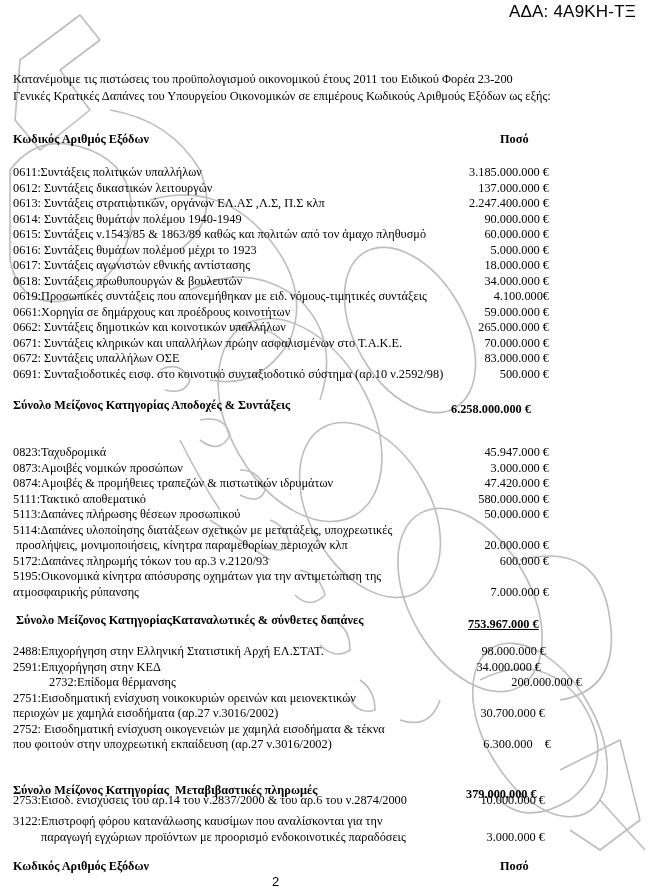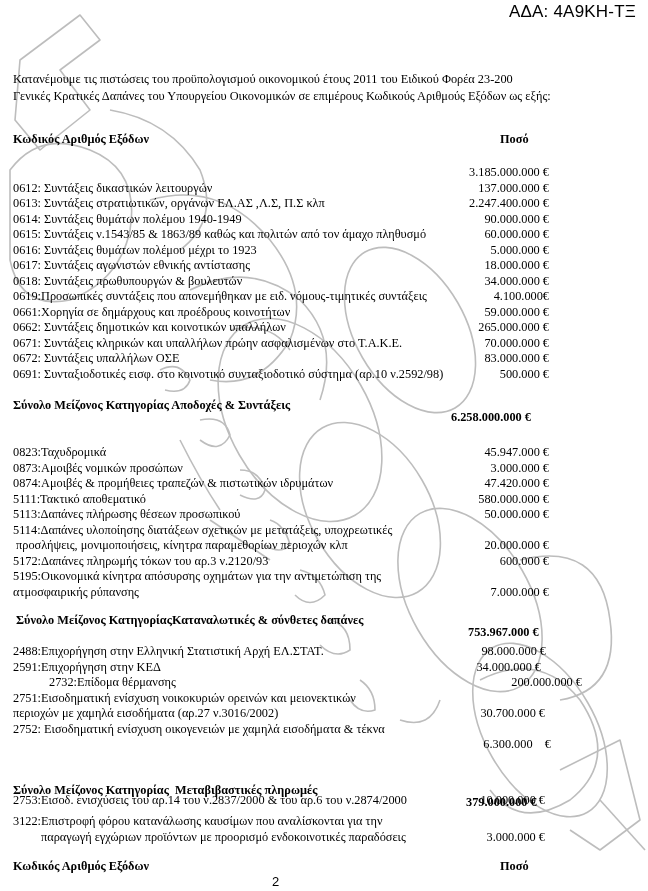--- a/index.html
+++ b/index.html
@@ -14,21 +14,21 @@
     font-family: "Liberation Sans", "DejaVu Sans", sans-serif; font-size: 17px; letter-spacing: 0.2px;
   }
   .content { position: absolute; left: 13px; top: 0; width: 560px; z-index: 1; }
   .intro { position: absolute; left: 0; top: 71px; width: 540px; line-height: 16.5px; }
   .hdr { position: absolute; left: 0; width: 560px; font-weight: bold; }
   .hdr .amt { position: absolute; left: 487px; top: 0; }
   .row { position: absolute; left: 0; width: 560px; height: 16px; white-space: nowrap; }
   .row .label { position: absolute; left: 0; top: 0; }
   .row .amt { position: absolute; right: 24px; top: 0; text-align: center; }
   .total { position: absolute; left: 0; width: 560px; font-weight: bold; white-space: nowrap; }
-  .total .amt { position: absolute; top: 12px; }
+  .total .amt { position: absolute; top: 4px; }
   .indent { padding-left: 28px; }
   .pagenum {
     position: absolute; left: 272px; top: 874px; z-index: 2;
     font-family: "Liberation Sans", "DejaVu Sans", sans-serif; font-size: 13px;
   }
 </style>
 </head>
 <body>
 
 <svg class="watermark" viewBox="0 0 648 891" xmlns="http://www.w3.org/2000/svg">
@@ -71,20 +71,21 @@
 <div class="content">
 
   <div class="intro">Κατανέμουμε τις πιστώσεις του προϋπολογισμού οικονομικού έτους 2011 του Ειδικού Φορέα 23-200 Γενικές Κρατικές Δαπάνες του Υπουργείου Οικονομικών σε επιμέρους Κωδικούς Αριθμούς Εξόδων ως εξής:</div>
 
   <div class="hdr" style="top:131px;">
     <span>Κωδικός Αριθμός Εξόδων</span>
     <span class="amt">Ποσό</span>
   </div>
 
   <div class="row" style="top:164px;">
+      <span class="label">0611:Συντάξεις πολιτικών υπαλλήλων</span>
       <span class="amt">3.185.000.000 €</span>
     </div>
   <div class="row" style="top:179.5px;">
       <span class="label">0612: Συντάξεις δικαστικών λειτουργών</span>
       <span class="amt">137.000.000 €</span>
     </div>
   <div class="row" style="top:195px;">
       <span class="label">0613: Συντάξεις  στρατιωτικών, οργάνων ΕΛ.ΑΣ ,Λ.Σ, Π.Σ κλπ</span>
       <span class="amt">2.247.400.000 €</span>
     </div>
@@ -174,21 +175,21 @@
       <span class="label">5195:Οικονομικά κίνητρα απόσυρσης οχημάτων για την αντιμετώπιση της</span>
       <span class="amt"></span>
     </div>
   <div class="row" style="top:583.5px;">
       <span class="label">ατμοσφαιρικής ρύπανσης</span>
       <span class="amt">7.000.000 €</span>
     </div>
 
   <div class="total" style="top:612px; left:3px;">
     <span>Σύνολο Μείζονος ΚατηγορίαςΚαταναλωτικές &amp; σύνθετες δαπάνες</span>
-    <span class="amt" style="left:452px;">753.967.000 €</span>
+    <span class="amt" style="left:452px;text-decoration:underline;">753.967.000 €</span>
   </div>
 
   <div class="row" style="top:643px;">
       <span class="label">2488:Επιχορήγηση στην Ελληνική Στατιστική Αρχή ΕΛ.ΣΤΑΤ.</span>
       <span class="amt" style="right:27px;">98.000.000 €</span>
     </div>
   <div class="row" style="top:658.5px;">
       <span class="label">2591:Επιχορήγηση στην ΚΕΔ</span>
       <span class="amt" style="right:32px;">34.000.000 €</span>
     </div>
@@ -202,20 +203,21 @@
     </div>
   <div class="row" style="top:705px;">
       <span class="label">περιοχών με χαμηλά εισοδήματα (αρ.27 ν.3016/2002)</span>
       <span class="amt" style="right:28px;">30.700.000 €</span>
     </div>
   <div class="row" style="top:720.5px;">
       <span class="label">2752: Εισοδηματική ενίσχυση οικογενειών με χαμηλά εισοδήματα &amp; τέκνα</span>
       <span class="amt"></span>
     </div>
   <div class="row" style="top:736px;">
+      <span class="label">που φοιτούν στην υποχρεωτική εκπαίδευση (αρ.27 ν.3016/2002)</span>
       <span class="amt" style="right:22px; white-space:pre;">6.300.000    €</span>
     </div>
   <div class="row" style="top:751.5px;margin-top:40px;">
       <span class="label">2753:Εισοδ. ενισχύσεις του αρ.14 του ν.2837/2000 &amp; του αρ.6 του ν.2874/2000</span>
       <span class="amt" style="right:28px;">10.000.000 €</span>
     </div>
 
   <div class="total" style="top:782px;">
     <span style="white-space:pre">Σύνολο Μείζονος Κατηγορίας  Μεταβιβαστικές πληρωμές</span>
     <span class="amt" style="left:453px;">379.000.000 €</span>

